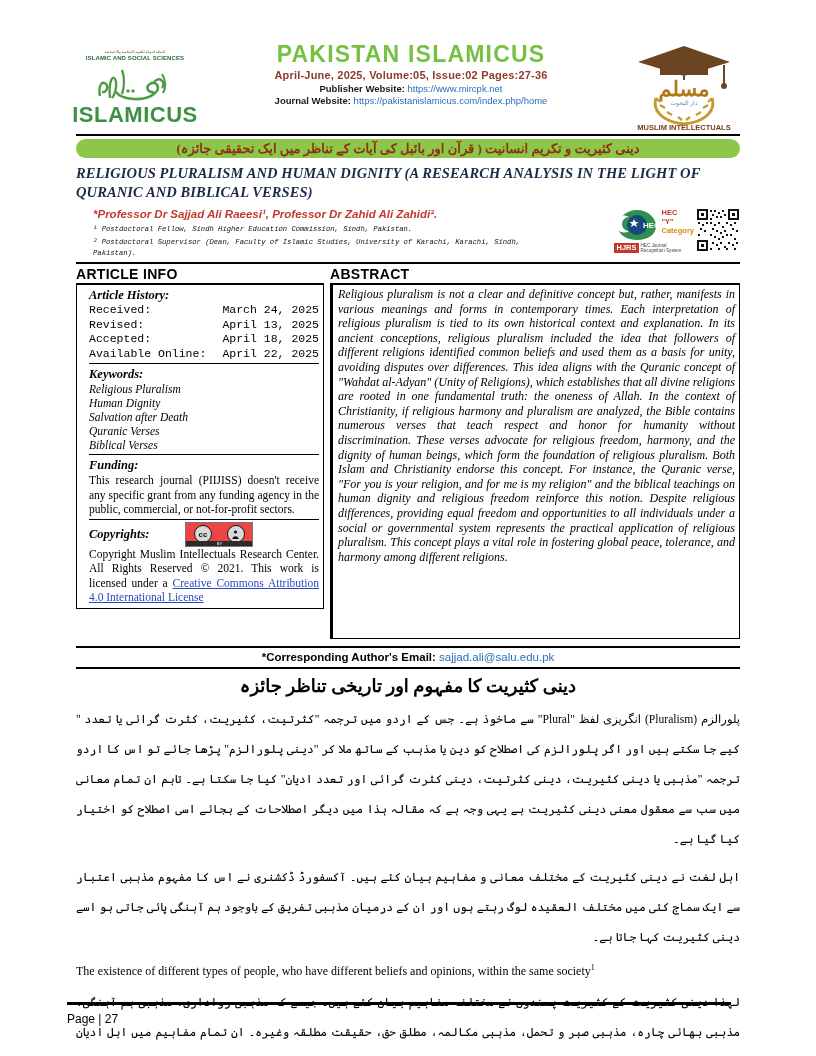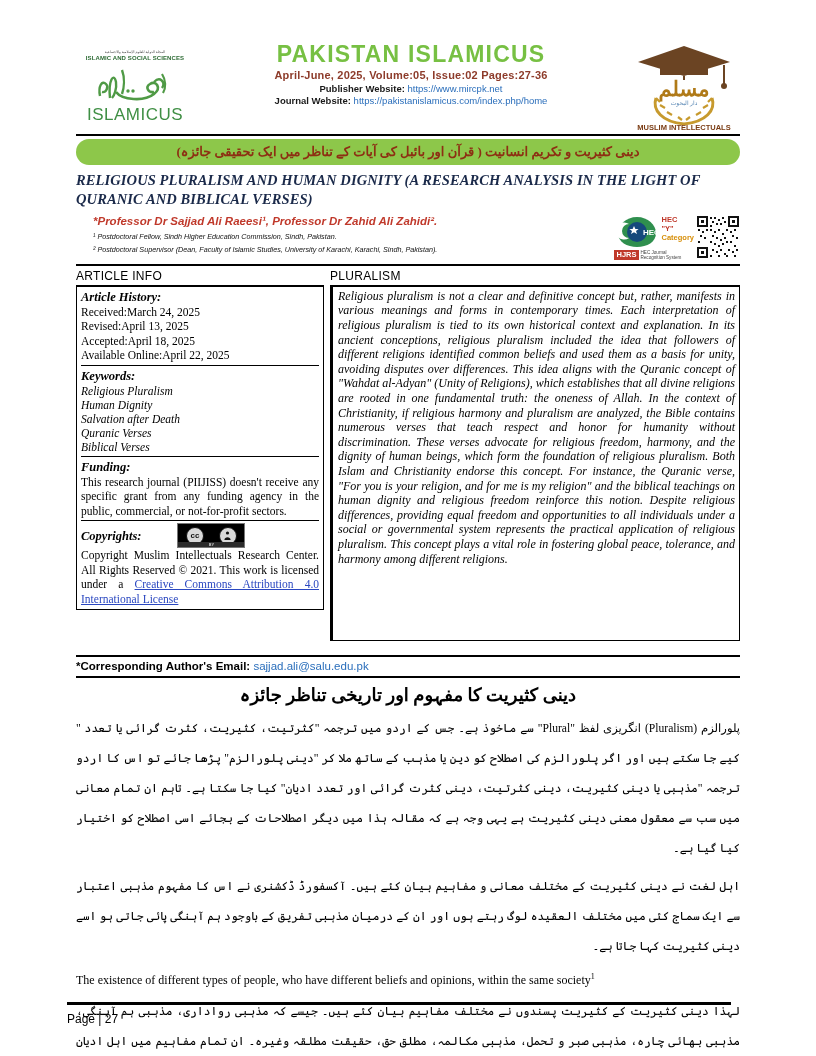--- a/index.html
+++ b/index.html
@@ -58,22 +58,22 @@
     font-family: "Liberation Sans", sans-serif;
     margin-bottom: 1px;
   }
   .logo-left .mark {
     width: 86px; height: 44px;
     position: relative;
   }
   .logo-left .mark svg { display:block; }
   .logo-left .islamicus {
     font-family: "Liberation Sans", sans-serif;
-    font-weight: normal;
-    font-size: 17px;
+    font-weight: bold;
+    font-size: 22px;
     color: #3f8f44;
     letter-spacing: .5px;
     line-height: 18px;
   }
 
   .mast-center {
     flex: 1 1 auto;
     text-align: center;
     padding: 2px 4px 0 4px;
   }
@@ -120,21 +120,21 @@
     width: 112px;
     flex: 0 0 112px;
     display: flex;
     align-items: center;
     justify-content: center;
   }
 
   
   .green-band {
     background: #8dc74a;
-    height: 26px;
+    height: 19px;
     margin-top: 3px;
     display: flex;
     align-items: center;
     justify-content: center;
     overflow: hidden;
     border-radius: 13px;
   }
   .green-band .urdu {
     font-family: "Liberation Serif", serif;
     direction: rtl;
@@ -166,21 +166,21 @@
   .authors-col { flex: 1 1 auto; padding-right: 6px; }
   .authors {
     font-family: "Liberation Sans", sans-serif;
     font-style: italic;
     font-weight: bold;
     font-size: 11.5px;
     color: #c0392b;
     line-height: 15px;
   }
   .affil {
-    font-family: Liberation Sans, sans-serif;
+    font-family: Liberation Mono, monospace;
     font-style: italic;
     font-size: 7.2px;
     line-height: 11px;
     color: #111;
     margin-top: 2px;
   }
 
   .badges {
     flex: 0 0 172px;
     display: flex;
@@ -218,60 +218,62 @@
   .cols {
     display: flex;
     gap: 0;
     margin-top: 2px;
   }
   .col-left { width: 248px; flex: 0 0 248px; }
   .col-right { flex: 1 1 auto; margin-left: 6px; }
 
   .col-head {
     font-family: "Liberation Sans", sans-serif;
-    font-weight: normal;
-    font-size: 12px;
+    font-weight: bold;
+    font-size: 14px;
     letter-spacing: .3px;
     line-height: 17px;
     color: #000;
   }
   .box {
     border: 1.6px solid #000;
     border-top: 2.5px solid #000;
-    padding: 2px 4px 3px 4px;
+    padding: 2px 4px 3px 12px;
   }
   .sec-title {
     font-family: "Liberation Serif", serif;
     font-style: italic;
     font-weight: bold;
     font-size: 12.5px;
     line-height: 16px;
   }
   .hist-row {
     display: flex;
+    justify-content: space-between;
     font-size: 11.5px;
     line-height: 14.5px;
+    font-family: Liberation Mono, monospace;
   }
   .divider { border-top: 1.4px solid #000; margin: 2px 0; }
   .kw {
     font-style: italic;
     font-size: 11.5px;
     line-height: 14px;
   }
   .body-just {
     font-size: 11.5px;
     line-height: 14.5px;
     text-align: justify;
   }
   .cc-row { display: flex; align-items: center; }
   .cc-row .sec-title { flex: 0 0 auto; }
   .cc-badge {
     margin-left: 36px;
     width: 66px; height: 23px;
-    background: #000000;
+    background: #ef4444;
     border: 1px solid #777;
     display: flex; align-items: center; justify-content: space-around;
     position: relative;
   }
   .cc-badge .circ {
     width: 16px; height: 16px;
     border: 1.6px solid #111; border-radius: 50%;
     background: #d9d9d9;
     font-family: "Liberation Sans", sans-serif;
     font-size: 8px; font-weight: bold;
@@ -303,26 +305,27 @@
     font-size: 12px;
     line-height: 14.6px;
     text-align: justify;
     color: #000;
   }
 
   
   .corr {
     border-top: 2.5px solid #000;
     border-bottom: 2.5px solid #000;
-    margin-top: 14px;
+    margin-top: 7px;
     padding: 2px 0 2px 0;
     font-family: "Liberation Sans", sans-serif;
     font-weight: bold;
     font-size: 11.5px;
     line-height: 15px;
+    text-align: center;
   }
   .corr a { color: #2a6ebb; text-decoration: none; font-weight: normal; }
 
   
   .urdu-heading {
     direction: rtl;
     text-align: center;
     font-family: "Liberation Serif", serif;
     font-weight: bold;
     font-size: 18px;
@@ -577,21 +580,21 @@
               <div class="by">BY</div>
             </div>
           </div>
           <div class="body-just">
             <span>Copyright Muslim Intellectuals Research Center. All Rights Reserved © 2021. This work is licensed under a </span><a class="lnk" href="#">Creative Commons Attribution 4.0 International License</a>
           </div>
         </div>
       </div>
 
       <div class="col-right">
-        <div class="col-head">PLURALISM</div>
+        <div class="col-head">ABSTRACT</div>
         <div class="abstract-box">
           <div class="abstract-text">Religious pluralism is not a clear and definitive concept but, rather, manifests in various meanings and forms in contemporary times. Each interpretation of religious pluralism is tied to its own historical context and explanation. In its ancient conceptions, religious pluralism included the idea that followers of different religions identified common beliefs and used them as a basis for unity, avoiding disputes over differences. This idea aligns with the Quranic concept of "Wahdat al-Adyan" (Unity of Religions), which establishes that all divine religions are rooted in one fundamental truth: the oneness of Allah. In the context of Christianity, if religious harmony and pluralism are analyzed, the Bible contains numerous verses that teach respect and honor for humanity without discrimination. These verses advocate for religious freedom, harmony, and the dignity of human beings, which form the foundation of religious pluralism. Both Islam and Christianity endorse this concept. For instance, the Quranic verse, "For you is your religion, and for me is my religion" and the biblical teachings on human dignity and religious freedom reinforce this notion. Despite religious differences, providing equal freedom and opportunities to all individuals under a social or governmental system represents the practical application of religious pluralism. This concept plays a vital role in fostering global peace, tolerance, and harmony among different religions.</div>
         </div>
       </div>
     </div>
 
     <div class="corr">
       <span>*Corresponding Author's Email:</span>
       <a href="#">sajjad.ali@salu.edu.pk</a>
     </div>

